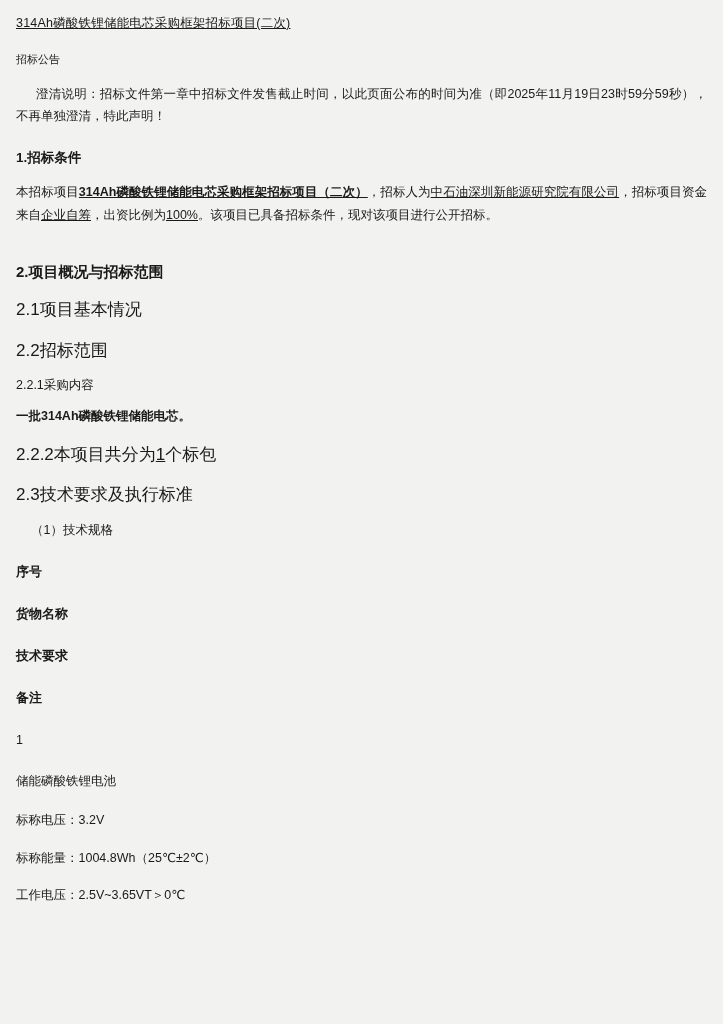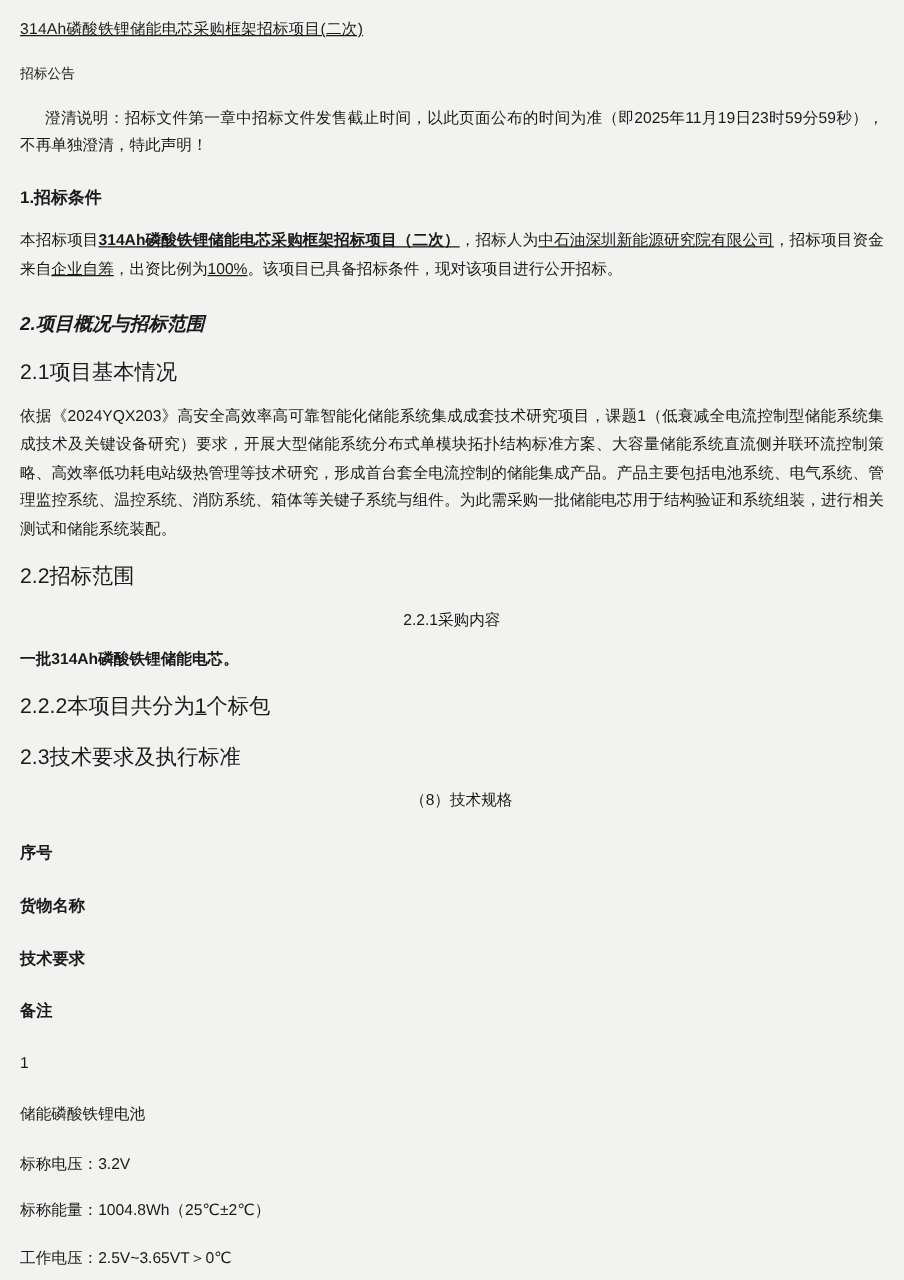--- a/index.html
+++ b/index.html
@@ -39,32 +39,30 @@
     text-align: justify;
   }
   .h2 {
     font-weight: bold;
     font-size: 13.5px;
     margin: 0 0 12px 0;
   }
   .h2-big {
     font-weight: bold;
     font-size: 15px;
-    margin: 22px 0 14px 0;
-    font-style: italic;
+    margin: 34px 0 14px 0;
   }
   .h3 {
     font-weight: normal;
     font-size: 17px;
     margin: 14px 0 10px 0;
   }
   .h3-plain {
     font-size: 12.5px;
     margin: 12px 0 10px 0;
-    text-align: center;
   }
   .para {
     margin: 0 0 10px 0;
     font-size: 12.5px;
     line-height: 1.8;
     text-align: justify;
     font-weight: bold;
   }
   .para-just {
     margin: 0 0 12px 0;
@@ -107,35 +105,34 @@
   <div class="h2">1.招标条件</div>
 
   <div class="para-just">
     <span>本招标项目</span><span class="u b">314Ah磷酸铁锂储能电芯采购框架招标项目（二次）</span><span>，招标人为</span><span class="u">中石油深圳新能源研究院有限公司</span><span>，招标项目资金来自</span><span class="u">企业自筹</span><span>，出资比例为</span><span class="u">100%</span><span>。该项目已具备招标条件，现对该项目进行公开招标。</span>
   </div>
 
   <div class="h2-big">2.项目概况与招标范围</div>
 
   <div class="h3">2.1项目基本情况</div>
 
-  <div class="para-just">依据《2024YQX203》高安全高效率高可靠智能化储能系统集成成套技术研究项目，课题1（低衰减全电流控制型储能系统集成技术及关键设备研究）要求，开展大型储能系统分布式单模块拓扑结构标准方案、大容量储能系统直流侧并联环流控制策略、高效率低功耗电站级热管理等技术研究，形成首台套全电流控制的储能集成产品。产品主要包括电池系统、电气系统、管理监控系统、温控系统、消防系统、箱体等关键子系统与组件。为此需采购一批储能电芯用于结构验证和系统组装，进行相关测试和储能系统装配。</div>
 
   <div class="h3">2.2招标范围</div>
 
   <div class="h3-plain">2.2.1采购内容</div>
 
   <div class="para">一批314Ah磷酸铁锂储能电芯。</div>
 
   <div class="h3">
     <span>2.2.2本项目共分为</span><span class="u">1</span><span>个标包</span>
   </div>
 
   <div class="h3">2.3技术要求及执行标准</div>
 
-  <div class="h3-plain indent1">（8）技术规格</div>
+  <div class="h3-plain indent1">（1）技术规格</div>
 
   <div class="spec-label">序号</div>
   <div class="spec-label">货物名称</div>
   <div class="spec-label">技术要求</div>
   <div class="spec-label">备注</div>
 
   <div class="row-line">1</div>
   <div class="tbl-col">储能磷酸铁锂电池</div>
 
   <div class="tbl-val">标称电压：3.2V</div>

